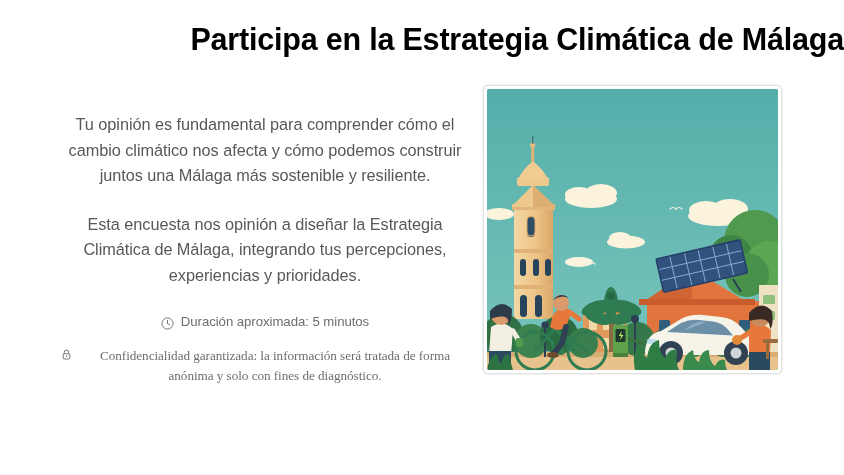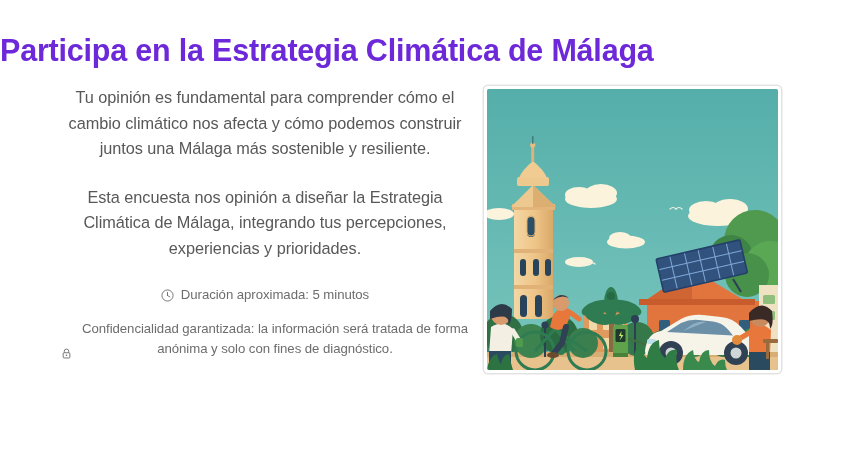--- a/index.html
+++ b/index.html
@@ -19,64 +19,64 @@
     inset: 0;
     background: #ffffff;
   }
 
   
   .title {
     position: absolute;
     left: 0;
     top: 22px;
     width: 844px;
-    text-align: left;
+    text-align: right;
     font-size: 30.5px;
     font-weight: 700;
     letter-spacing: -0.2px;
-    color: #6d28d9;
+    color: #000000;
     white-space: nowrap;
-    margin-top: 11px;
   }
 
   
   .left-col {
     position: absolute;
     left: 55px;
-    top: 85px;
+    top: 112px;
     width: 420px;
     text-align: center;
     color: #4a4a4a;
   }
   .para {
     font-size: 16.3px;
     line-height: 25.5px;
     color: #585858;
     margin: 0;
     letter-spacing: -0.05px;
   }
   .para.second {
     margin-top: 23px;
   }
   .meta-row {
     display: flex;
-    align-items: center;
+    align-items: flex-end;
     justify-content: center;
     gap: 7px;
     font-size: 13.2px;
     color: #6d6d6d;
     letter-spacing: -0.05px;
   }
   .meta-duration {
     margin-top: 26px;
   }
   .meta-conf {
     margin-top: 17px;
-    align-items: flex-end;
+    align-items: flex-start;
     line-height: 19.5px;
+    font-family: Liberation Serif, serif;
   }
   .meta-conf .meta-text {
     text-align: center;
     max-width: 390px;
   }
   .meta-icon {
     flex: 0 0 auto;
     width: 13px;
     height: 13px;
     display: inline-block;

